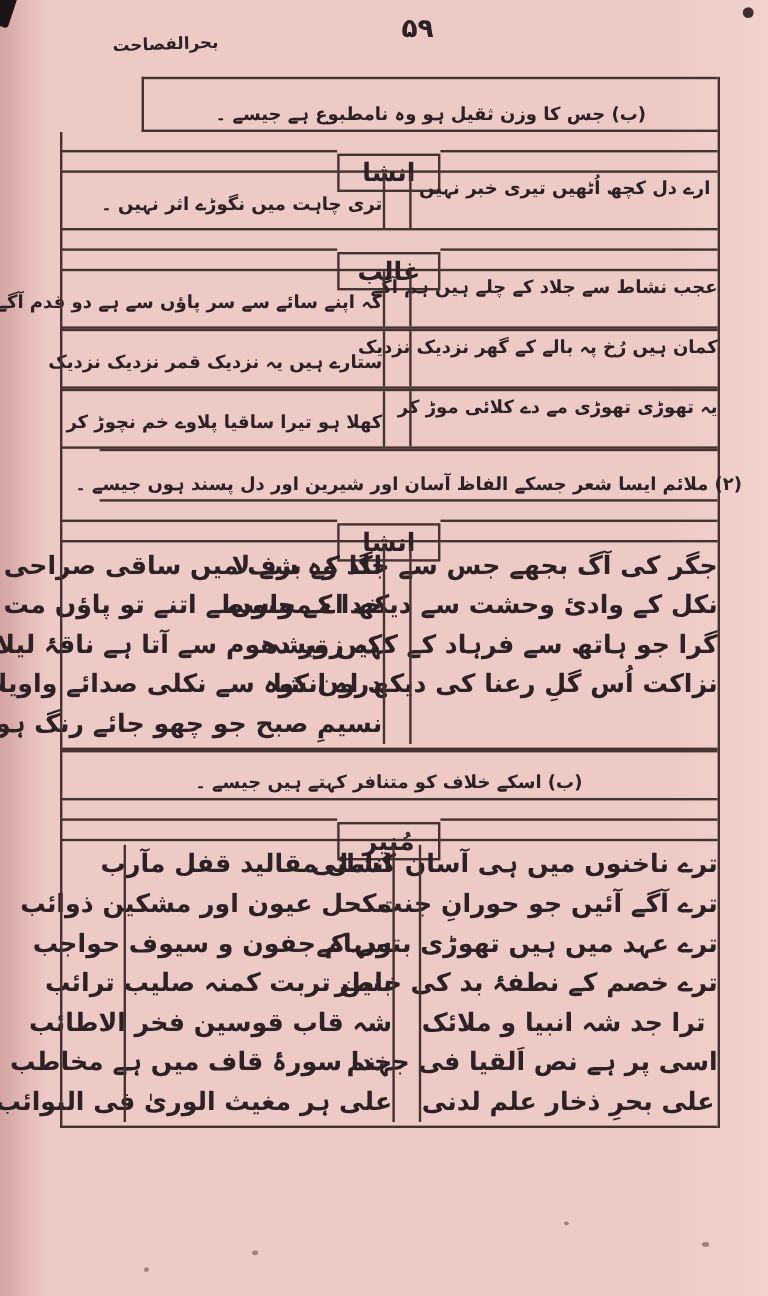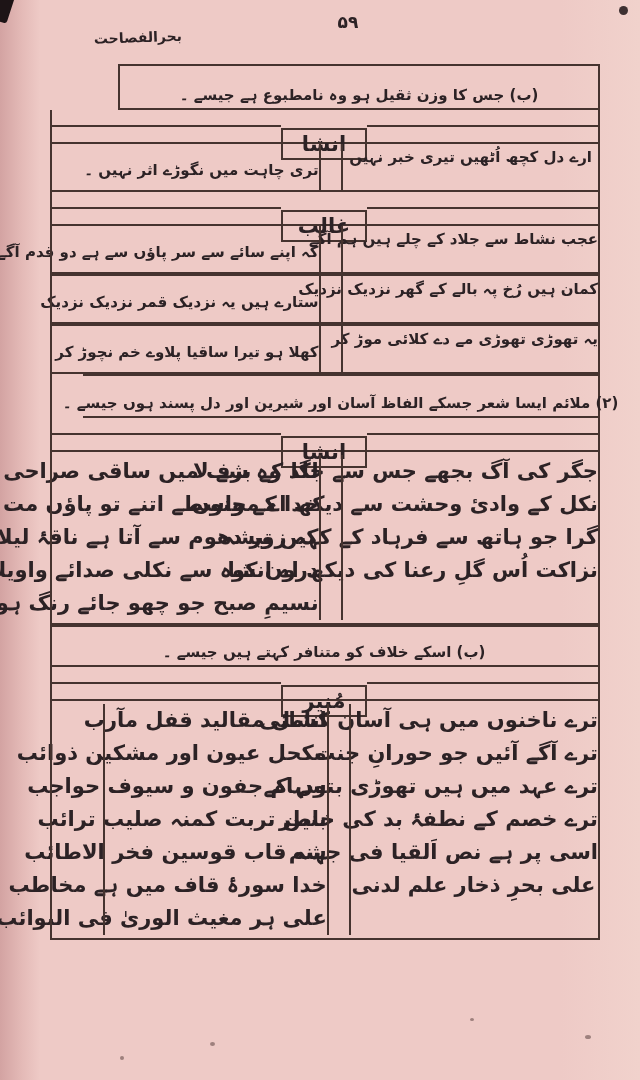--- a/index.html
+++ b/index.html
@@ -20,21 +20,21 @@
   .dot-tr{left:619px;top:6px;width:9px;height:9px;border-radius:50%;opacity:.85;}
   .speck{position:absolute;background:rgba(60,38,36,.45);border-radius:50%;}
 
   .book-title{
     position:absolute;left:52px;top:30px;width:130px;
     direction:rtl;font-size:14px;font-weight:bold;letter-spacing:0;
     transform:rotate(-2deg);
   }
   .page-number{
     position:absolute;left:318px;top:12px;width:60px;text-align:center;
-    font-size:17px;font-weight:bold;
+    font-size:22px;font-weight:bold;
   }
 
   .sheet{
     position:absolute;left:50px;top:64px;width:550px;
     border-right:2px solid var(--bd);
     box-sizing:border-box;
   }
   .left-edge{position:absolute;left:0;top:46px;bottom:0;width:2px;background:var(--bd);}
 
   .rule-row{
@@ -169,20 +169,21 @@
     <div class="line"></div>
     <div class="name-box">مُنیر</div>
     <div class="line"></div>
   </div>
   <div class="stanza-row munir">
     <div class="stanza-col">
         <div class="vline">ترے ناخنوں میں ہی آسان کشائی</div>
         <div class="vline">ترے آگے آئیں جو حورانِ جنت</div>
         <div class="vline">ترے عہد میں ہیں تھوڑی بتوں کے</div>
         <div class="vline">ترے خصم کے نطفۂ بد کی خاطر</div>
+        <div class="vline">ترا جد شہ انبیا و ملائک</div>
         <div class="vline">اسی پر ہے نص اَلقیا فی جہنم</div>
         <div class="vline">علی بحرِ ذخار علم لدنی</div>
       </div>
     <div class="spine"></div>
     <div class="stanza-col">
         <div class="vline">انامل مقالید قفل مآرب</div>
         <div class="vline">مکحل عیون اور مشکین ذوائب</div>
         <div class="vline">سہام جفون و سیوف حواجب</div>
         <div class="vline">بنین تربت کمنہ صلیب ترائب</div>
         <div class="vline">شہ قاب قوسین فخر الاطائب</div>

